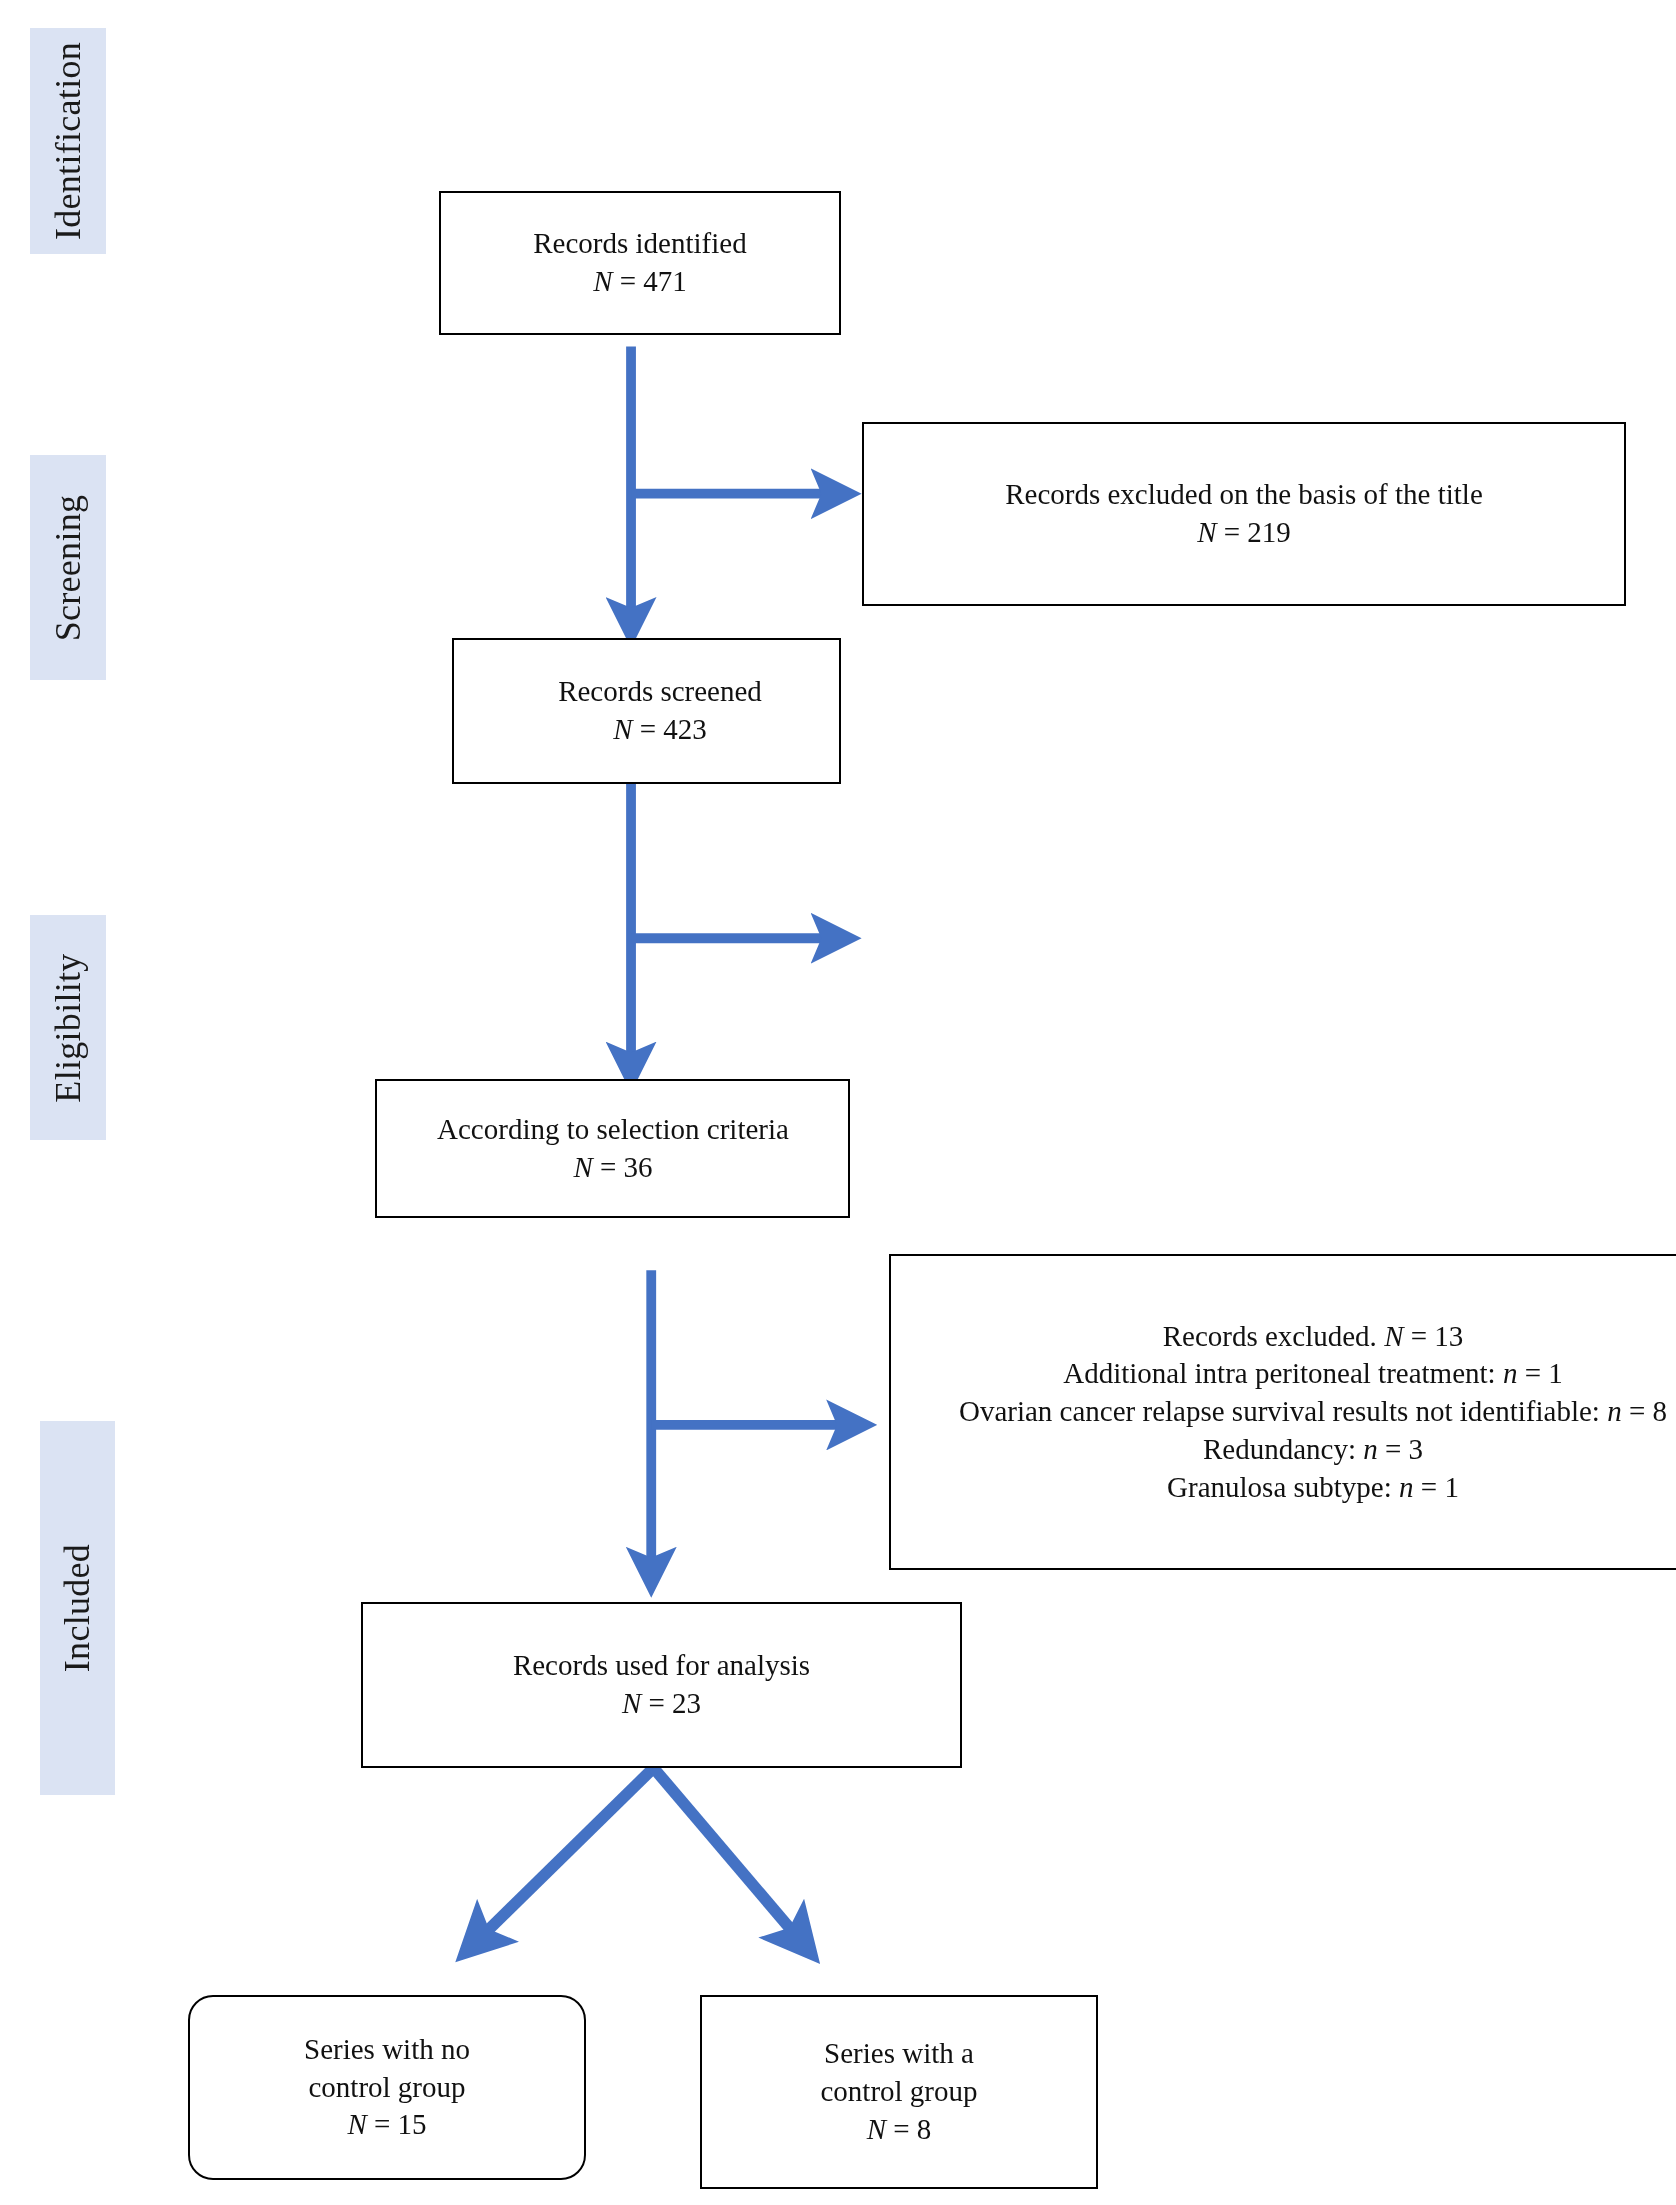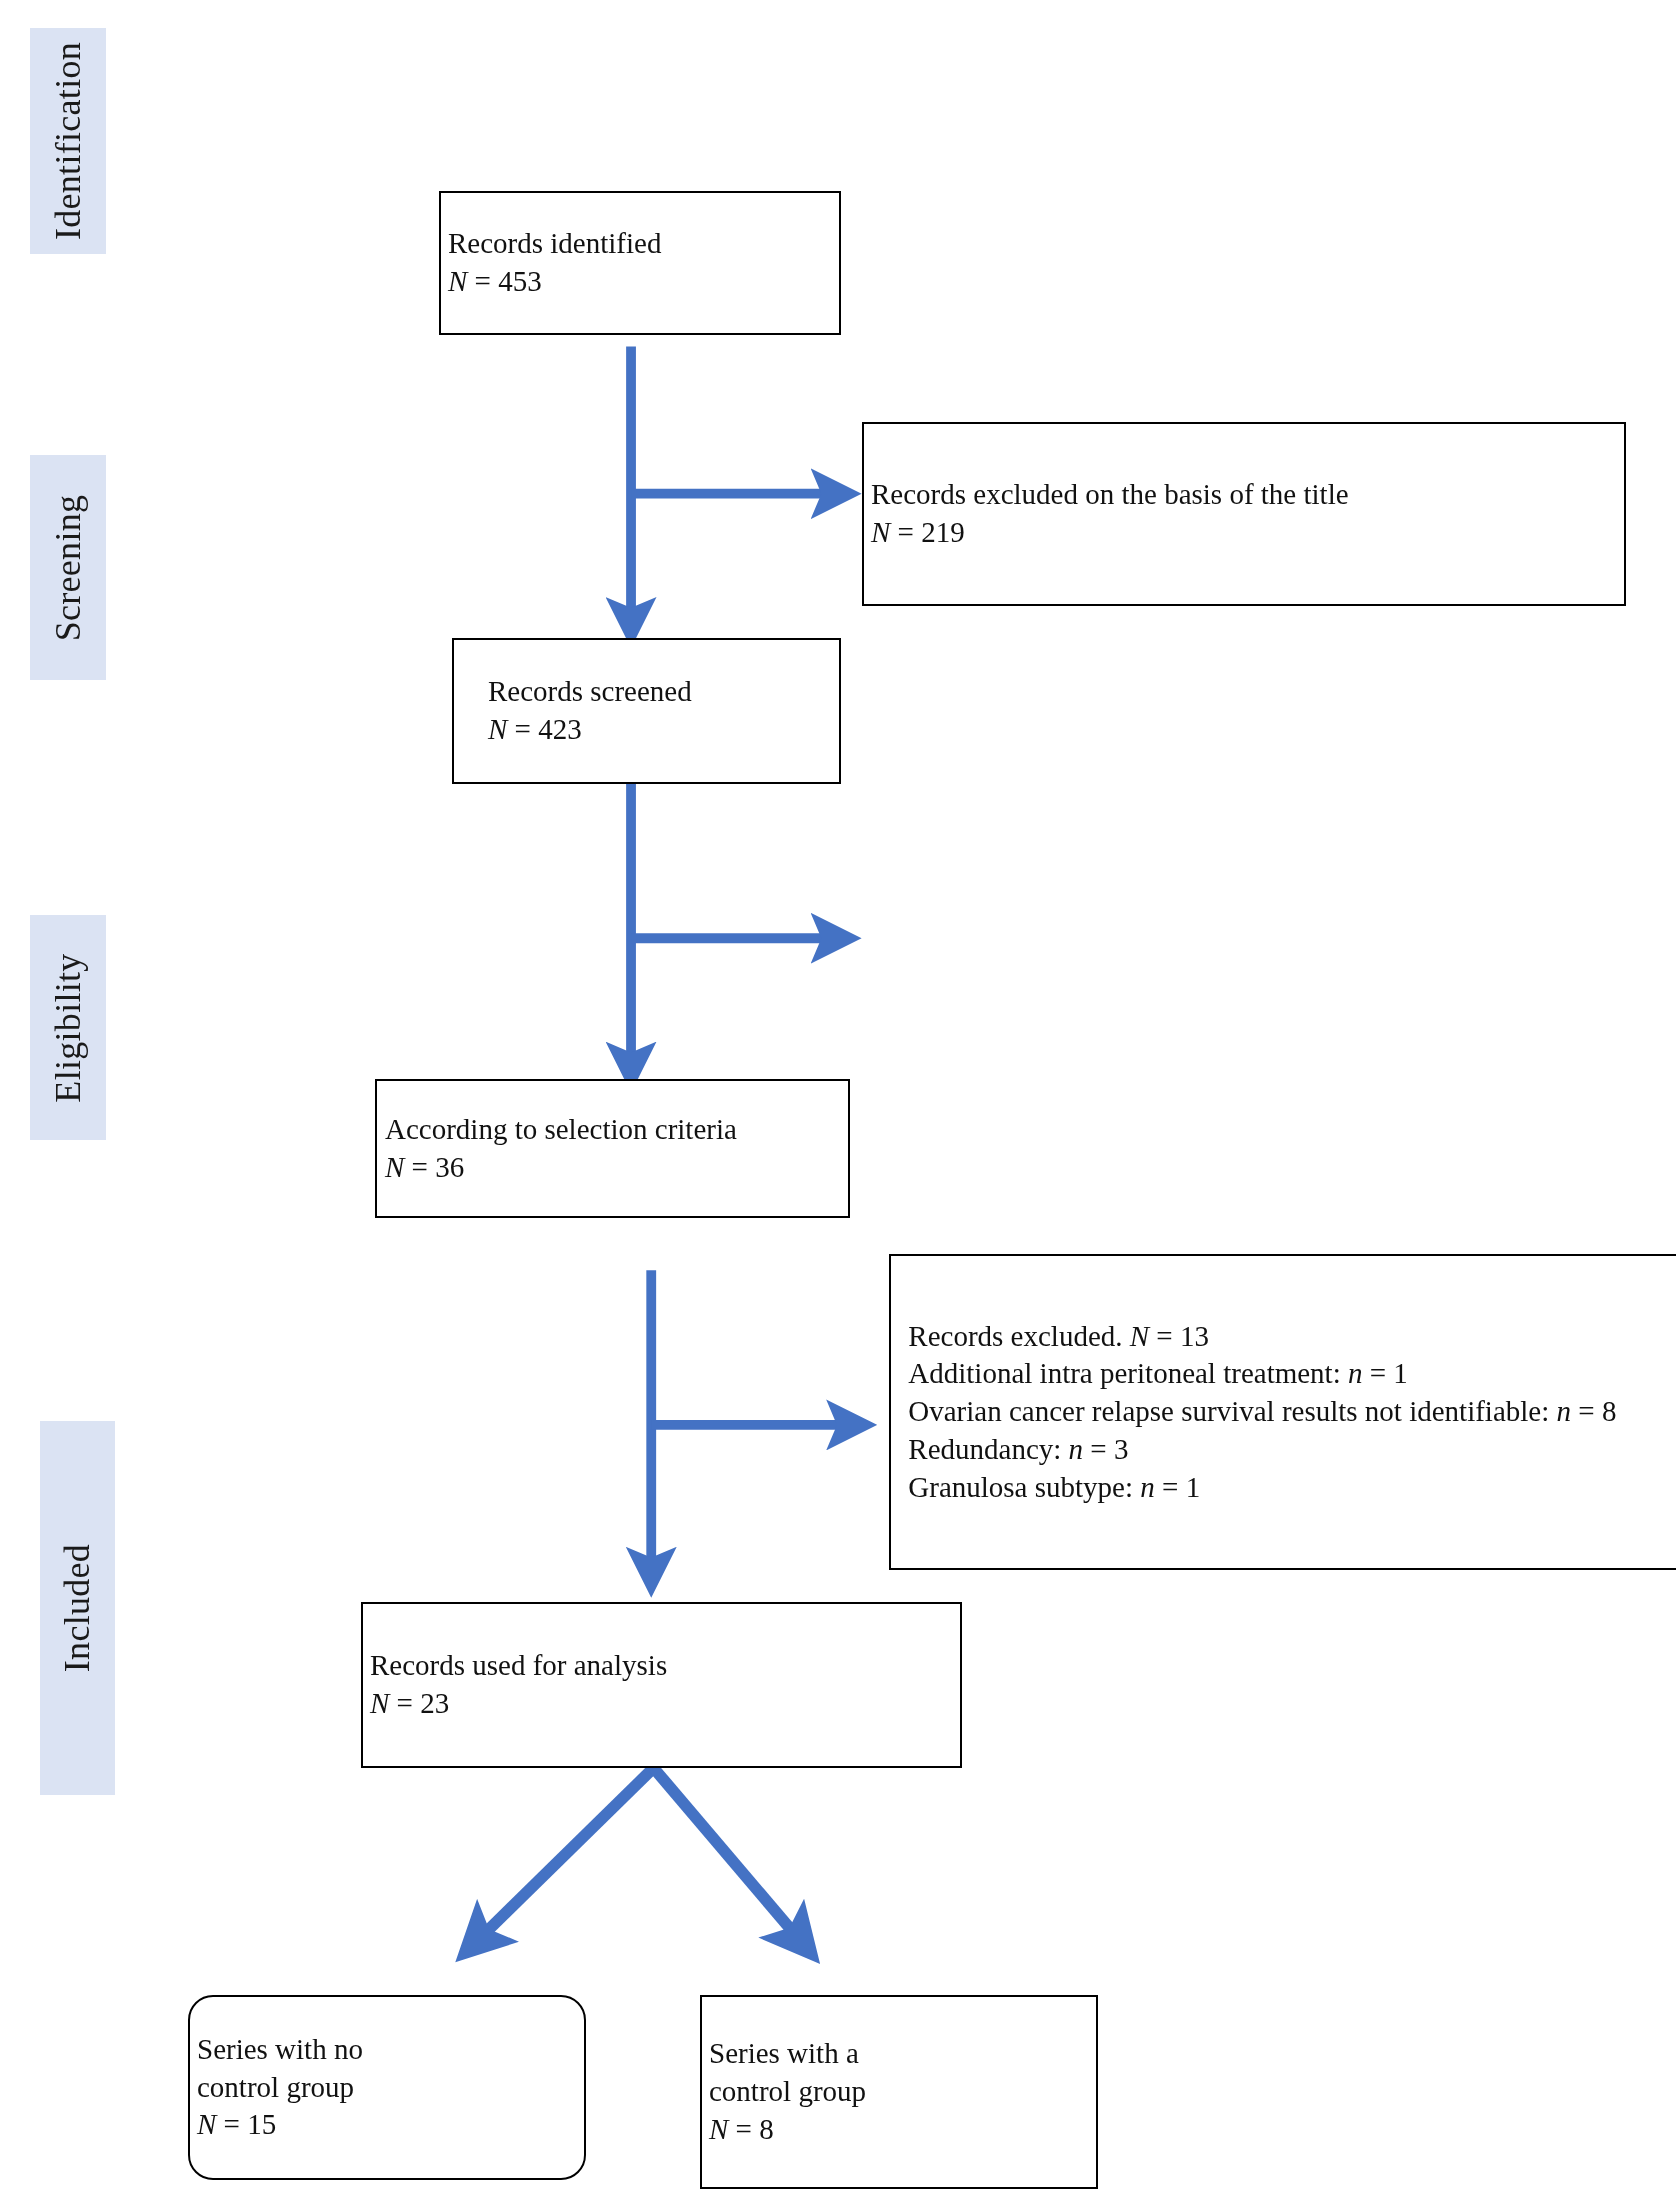--- a/index.html
+++ b/index.html
@@ -35,21 +35,21 @@
   }
 
   
   .flow-box {
     position: absolute;
     background: #ffffff;
     border: 2.9px solid #000000;
     box-sizing: border-box;
     display: flex;
     flex-direction: column;
-    align-items: flex-start;
+    align-items: center;
     justify-content: center;
     color: #111111;
     font-size: 29px;
     line-height: 1.30;
     text-align: center;
     padding: 2.3px 7px;
   }
   .flow-box .line { white-space: nowrap; }
   .flow-box .wrapline { white-space: normal; }
   .ital { font-style: italic; }
@@ -117,21 +117,21 @@
     <span class="stage-text">Eligibility</span>
   </div>
 
   <div class="stage-label" style="left:40px; top:1421px; width:75px; height:374px;">
     <span class="stage-text">Included</span>
   </div>
 
   <div class="flow-box" style="left:439px; top:191px; width:402px; height:144px;">
     <div class="line">Records identified</div>
     <div class="line">
-      <span class="ital">N</span><span> = </span><span>453</span>
+      <span class="ital">N</span><span> = </span><span>471</span>
     </div>
   </div>
 
   <div class="flow-box" style="left:862px; top:422px; width:764px; height:184px;">
     <div class="line">Records excluded on the basis of the title</div>
     <div class="line">
       <span class="ital">N</span><span> = </span><span>219</span>
     </div>
   </div>
 

